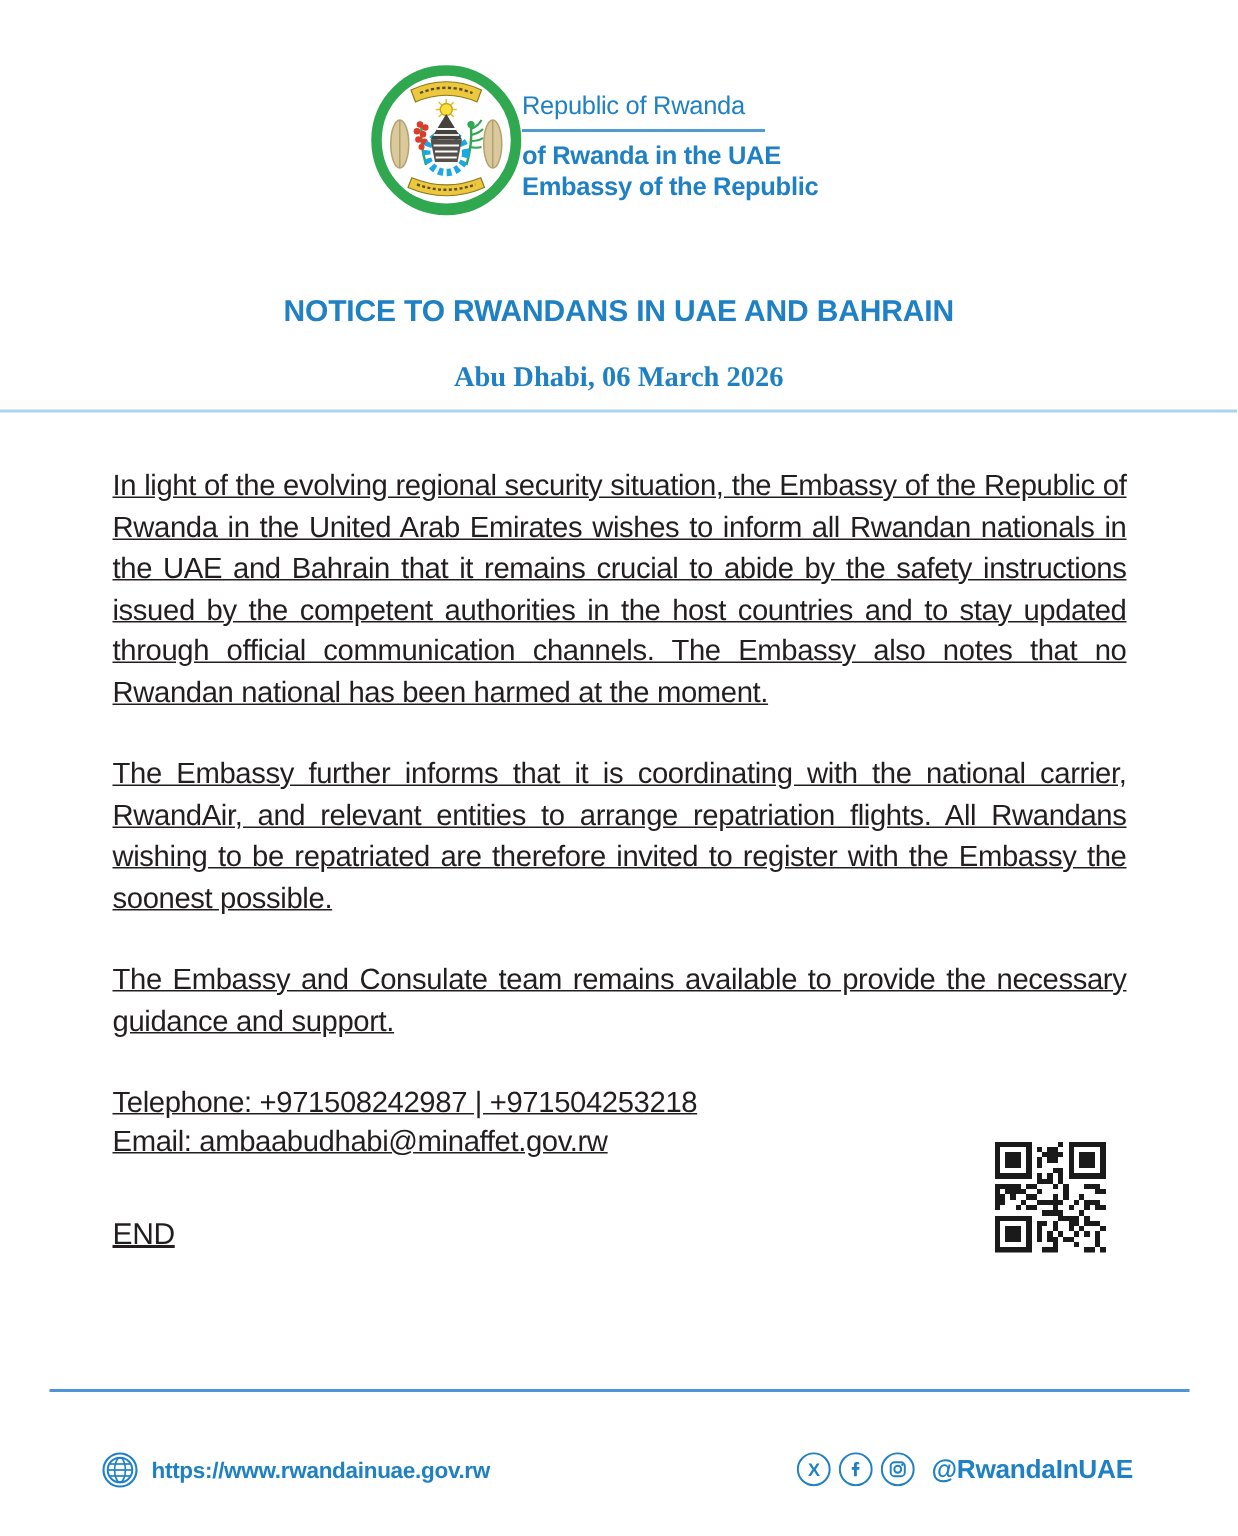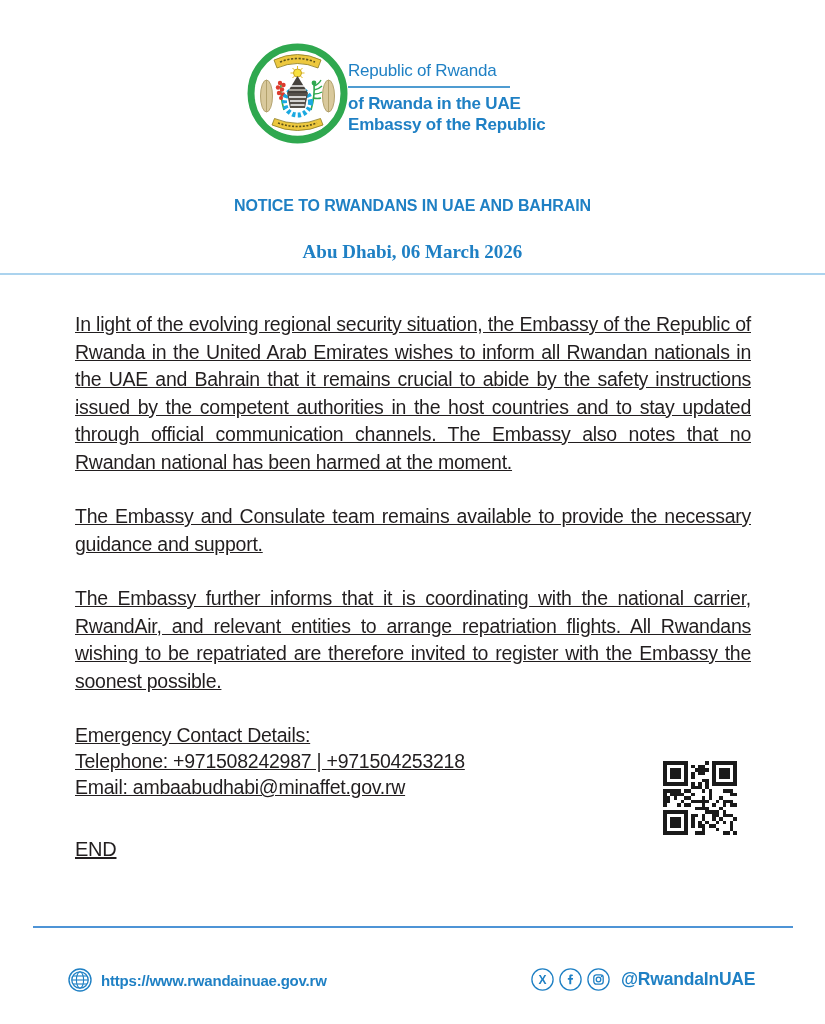--- a/index.html
+++ b/index.html
@@ -18,21 +18,21 @@
   .brand-country {
     font-size:17px; font-weight:400; letter-spacing:-0.2px;
     padding-bottom:5px; border-bottom:2px solid #4f9cd1; margin-bottom:5px;
     width:162px;
   }
   .brand-embassy { font-size:17px; font-weight:700; line-height:21px; letter-spacing:-0.2px; }
   
   .title {
     position:absolute; top:183px; left:0; width:100%;
     text-align:center; color:#1f80c4;
-    font-size:16px; font-weight:600; letter-spacing:-0.1px;
+    font-size:20px; font-weight:600; letter-spacing:-0.1px;
   }
   .dateline {
     position:absolute; top:227px; left:0; width:100%;
     text-align:center; color:#1f80c4;
     font-size:19px; font-weight:600;font-family:Liberation Serif, serif;
   }
   .divider-light { position:absolute; top:259px; left:0; width:825px; height:2px; background:#abd3ee; }
   
   .body {
     position:absolute; left:75px; top:297px; width:676px;
@@ -127,24 +127,23 @@
       <div>Embassy of  the Republic</div>
     </div>
   </div>
 
   <div class="title">NOTICE TO RWANDANS IN UAE AND BAHRAIN</div>
   <div class="dateline">Abu Dhabi, 06 March 2026</div>
   <div class="divider-light"></div>
 
   <div class="body">
     <p>In light of the evolving regional security situation, the Embassy of the Republic of Rwanda in the United Arab Emirates wishes to inform all Rwandan nationals in the UAE and Bahrain that it remains crucial to abide by the safety instructions issued by the competent authorities in the host countries and to stay updated through official communication channels. The Embassy also notes that no Rwandan national has been harmed at the moment.</p>
+    <p>The Embassy further informs that it is coordinating with the national carrier, RwandAir, and relevant entities to arrange repatriation flights. All Rwandans wishing to be repatriated are therefore invited to register with the Embassy the soonest possible.</p>
     <p>The Embassy and Consulate team remains available to provide the necessary guidance and support.</p>
-    <p>The Embassy further informs that it is coordinating with the national carrier, RwandAir, and relevant entities to arrange repatriation flights. All Rwandans wishing to be repatriated are therefore invited to register with the Embassy the soonest possible.</p>
     <div class="contact">
-      <div>Emergency Contact Details:</div>
       <div>Telephone: +971508242987 | +971504253218</div>
       <div>Email: ambaabudhabi@minaffet.gov.rw</div>
     </div>
     <div class="end-label">END</div>
   </div>
 
   <div class="qr" id="qr"><svg viewBox="0 0 21 21" fill="#1a1a1a">
         <rect width="21" height="21" fill="#ffffff"></rect>
         <rect x="0" y="0" width="1" height="1"></rect>
         <rect x="1" y="0" width="1" height="1"></rect>

